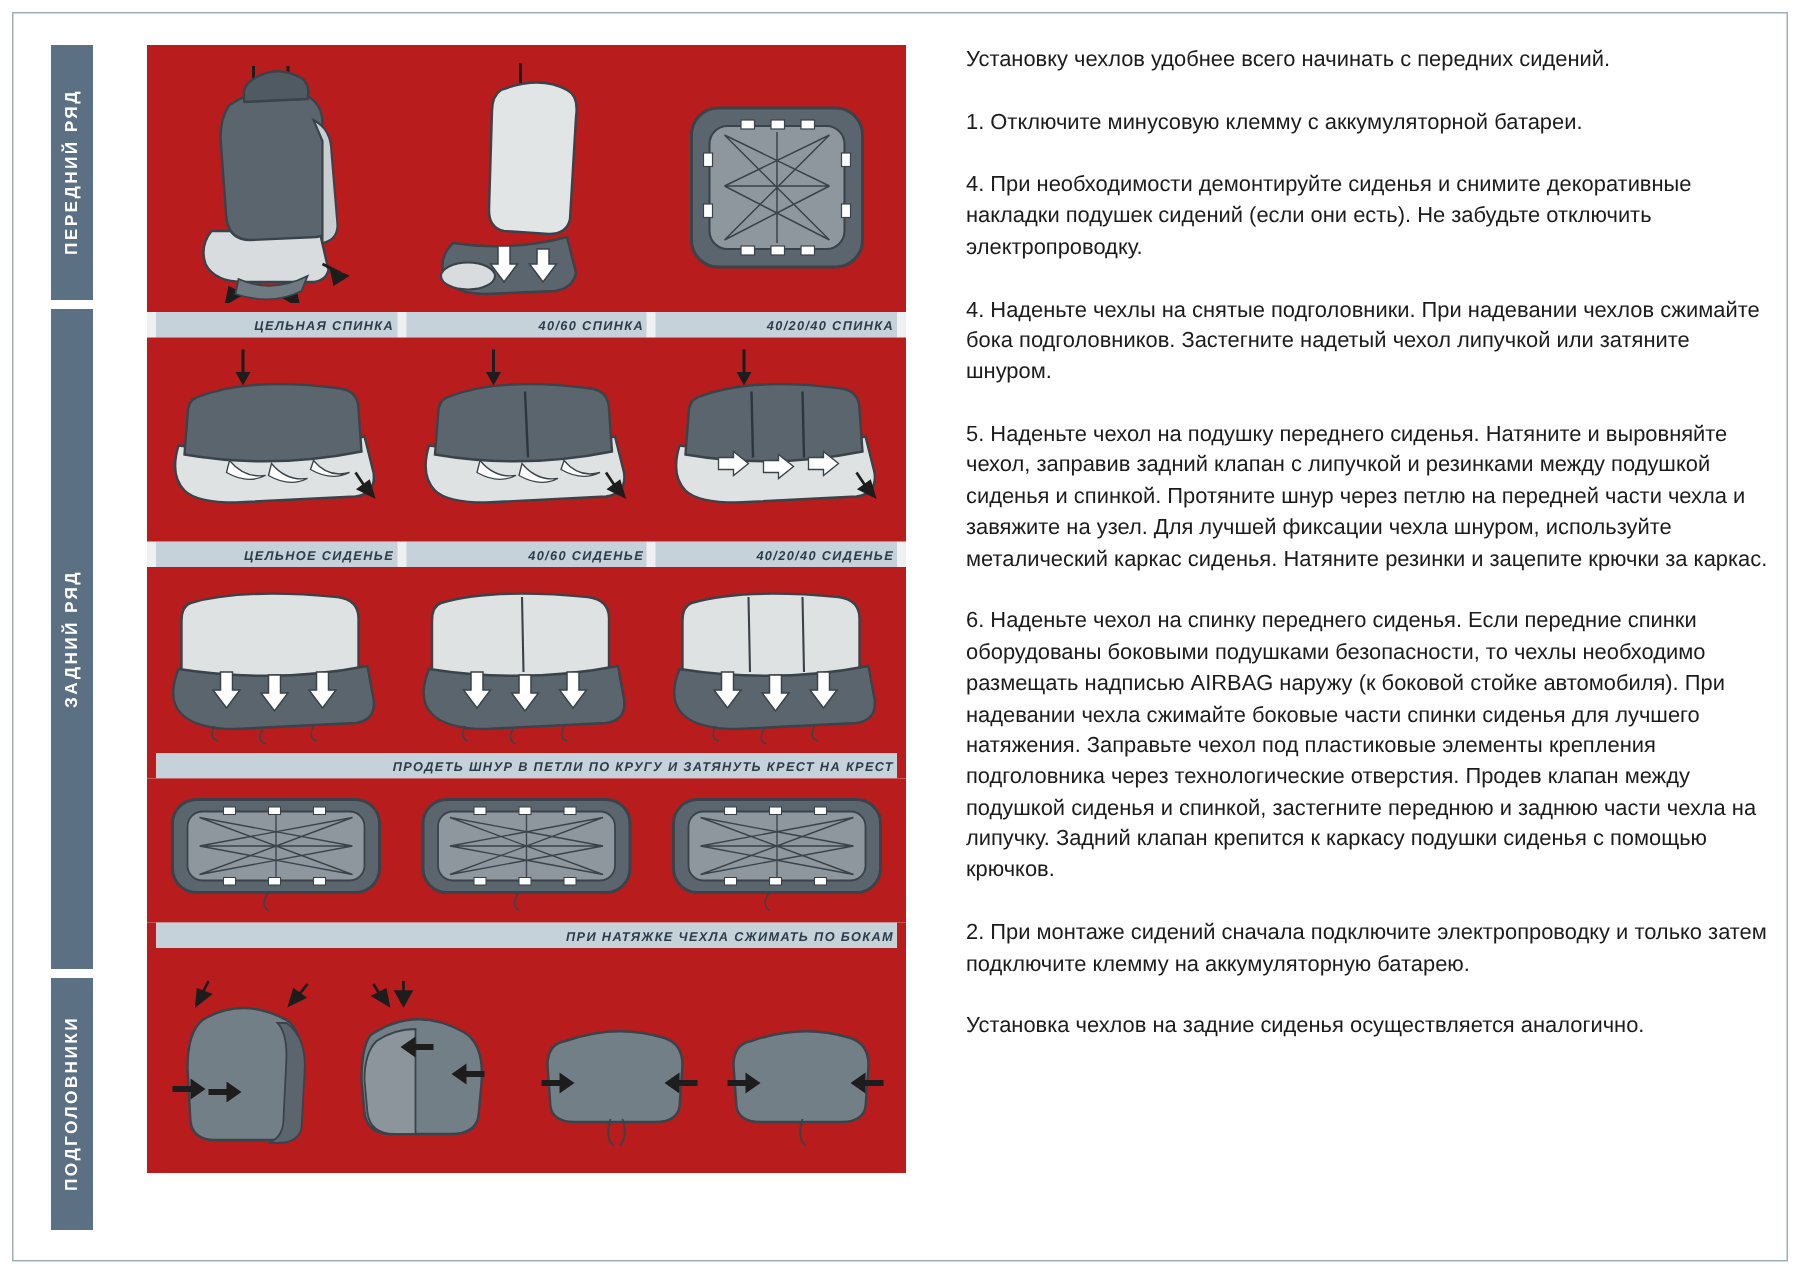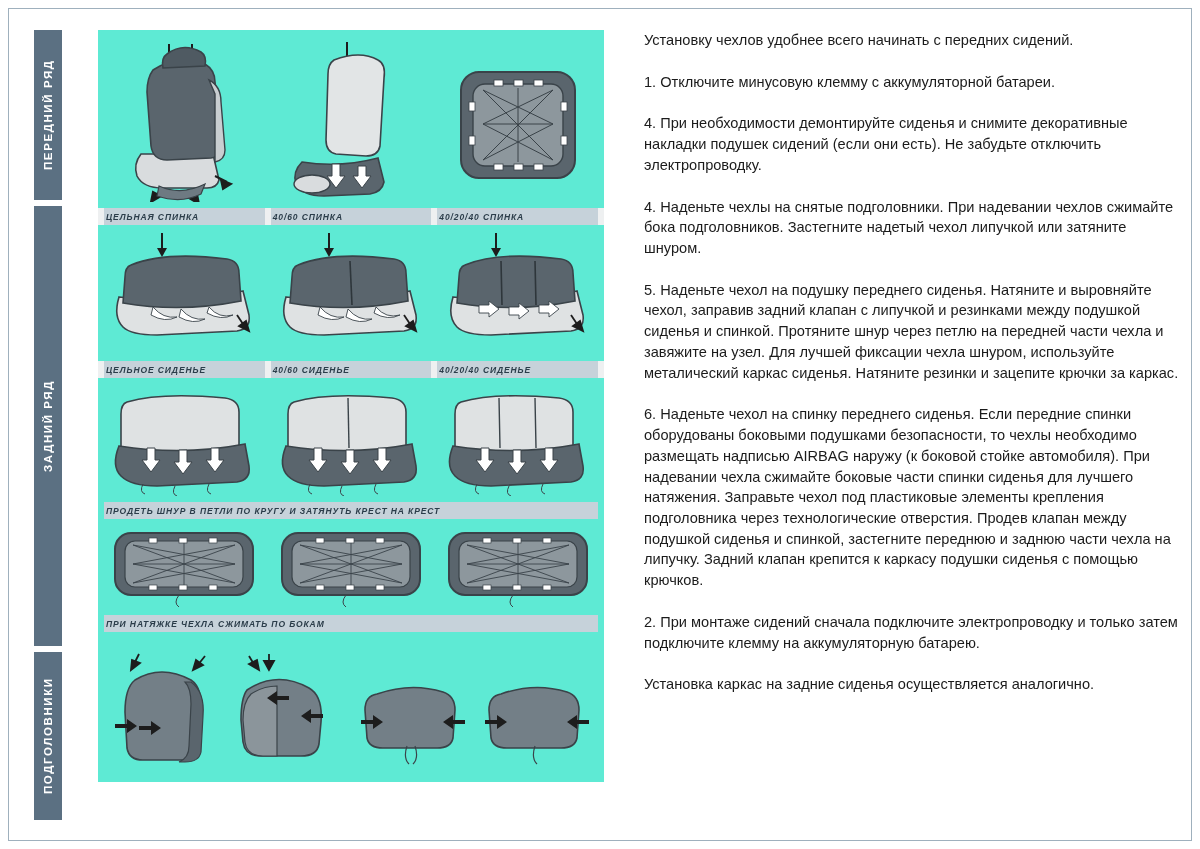--- a/index.html
+++ b/index.html
@@ -37,30 +37,30 @@
     display: flex; align-items: center; justify-content: center;
     text-align: center;
   }
   #tab-front { top: 0px;   height: 170px; }
   #tab-rear  { top: 176px; height: 440px; }
   #tab-head  { top: 622px; height: 168px; }
 
   .panels { position: absolute; left: 64px; top: 0; width: 506px; }
 
   .illus-band {
-    background: #5eead4;
+    background: #b91c1c;
     padding: 0;
     position: relative;
   }
   .caption-bar {
     background: #c6d2da;
     color: #2b3d4a;
     font-size: 8.5px;
     letter-spacing: 0.9px;
-    text-align: left;
+    text-align: right;
     padding: 4px 2px 3px;
     font-style: italic;
     font-weight: bold;
   }
   .caption-row {
     display: flex;
     gap: 6px;
     padding: 0 6px 0 6px;
     background: #eef0f1;
   }
@@ -432,14 +432,14 @@
 </div>
 
 <div class="right-col">
   <p>Установку чехлов удобнее всего начинать с передних сидений.</p>
   <p>1. Отключите минусовую клемму с аккумуляторной батареи.</p>
   <p>4. При необходимости демонтируйте сиденья и снимите декоративные накладки подушек сидений (если они есть). Не забудьте отключить электропроводку.</p>
   <p>4. Наденьте чехлы на снятые подголовники. При надевании чехлов сжимайте бока подголовников. Застегните надетый чехол липучкой или затяните шнуром.</p>
   <p>5. Наденьте чехол на подушку переднего сиденья. Натяните и выровняйте чехол, заправив задний клапан с липучкой и резинками между подушкой сиденья и спинкой. Протяните шнур через петлю на передней части чехла и завяжите на узел. Для лучшей фиксации чехла шнуром, используйте металический каркас сиденья. Натяните резинки и зацепите крючки за каркас.</p>
   <p>6. Наденьте чехол на спинку переднего сиденья. Если передние спинки оборудованы боковыми подушками безопасности, то чехлы необходимо размещать надписью AIRBAG наружу (к боковой стойке автомобиля). При надевании чехла сжимайте боковые части спинки сиденья для лучшего натяжения. Заправьте чехол под пластиковые элементы крепления подголовника через технологические отверстия. Продев клапан между подушкой сиденья и спинкой, застегните переднюю и заднюю части чехла на липучку. Задний клапан крепится к каркасу подушки сиденья с помощью крючков.</p>
   <p>2. При монтаже сидений сначала подключите электропроводку и только затем подключите клемму на аккумуляторную батарею.</p>
-  <p>Установка каркас на задние сиденья осуществляется аналогично.</p>
+  <p>Установка чехлов на задние сиденья осуществляется аналогично.</p>
 </div>
 
 </body></html>

